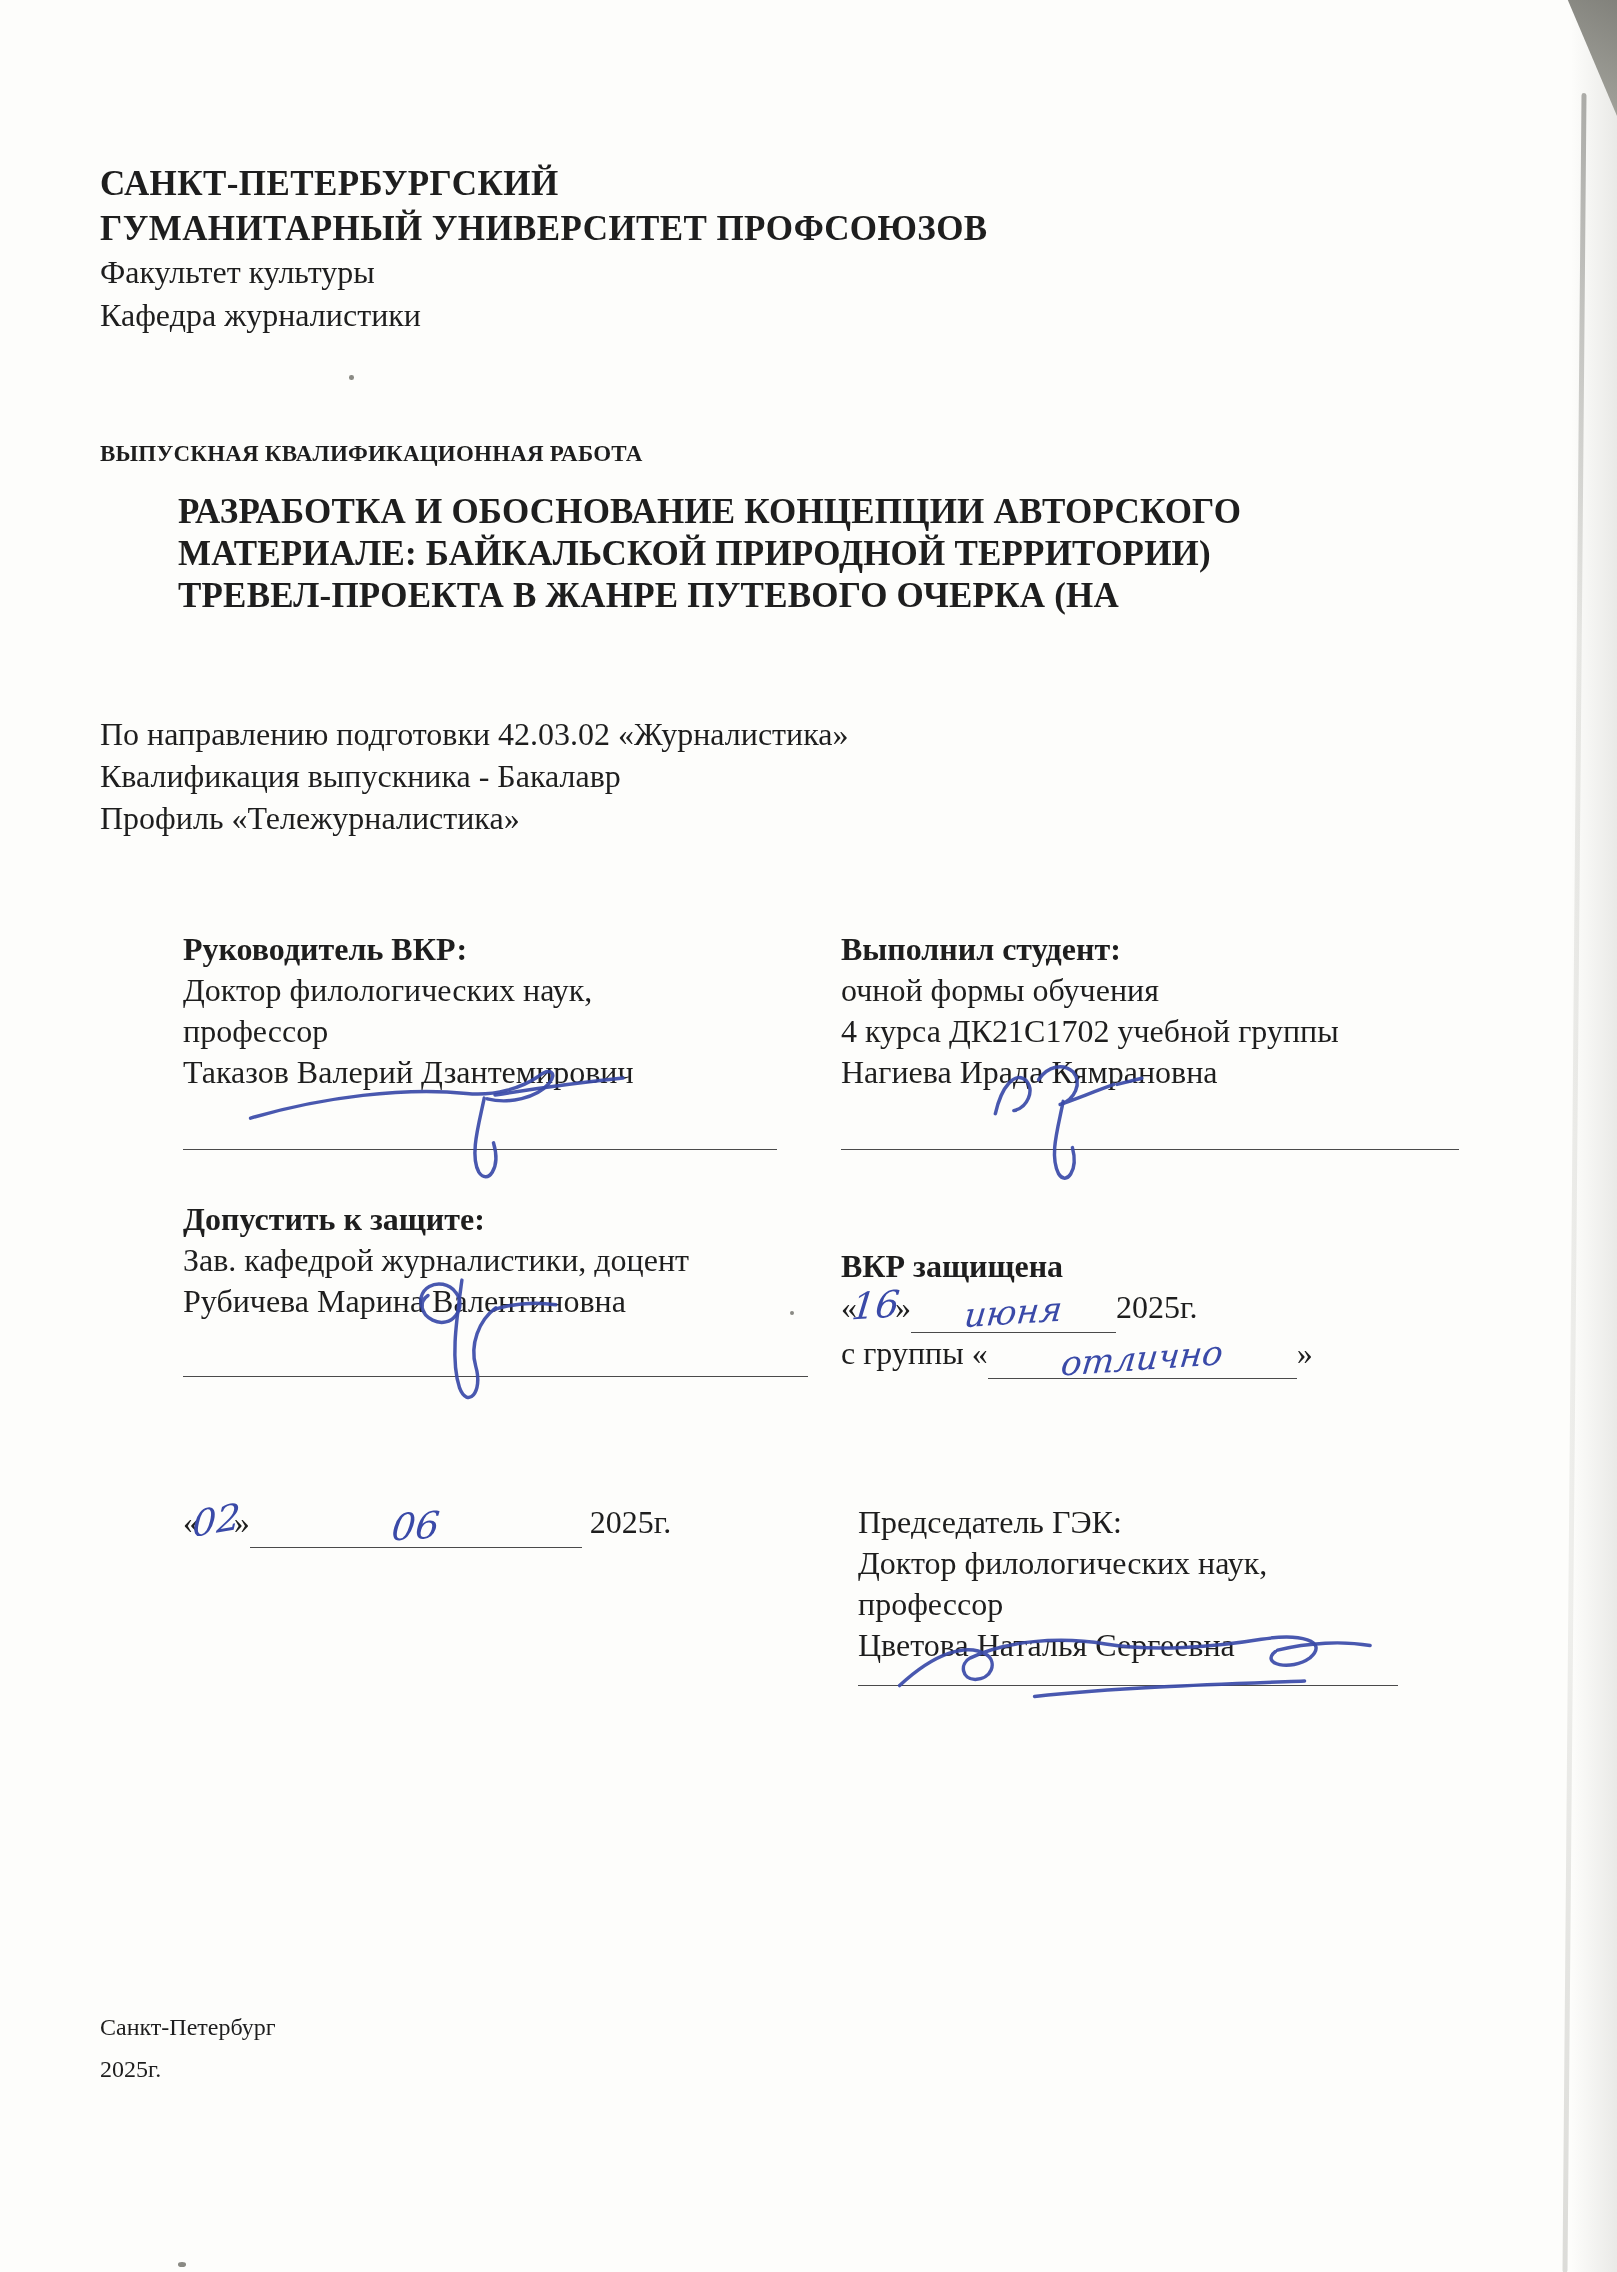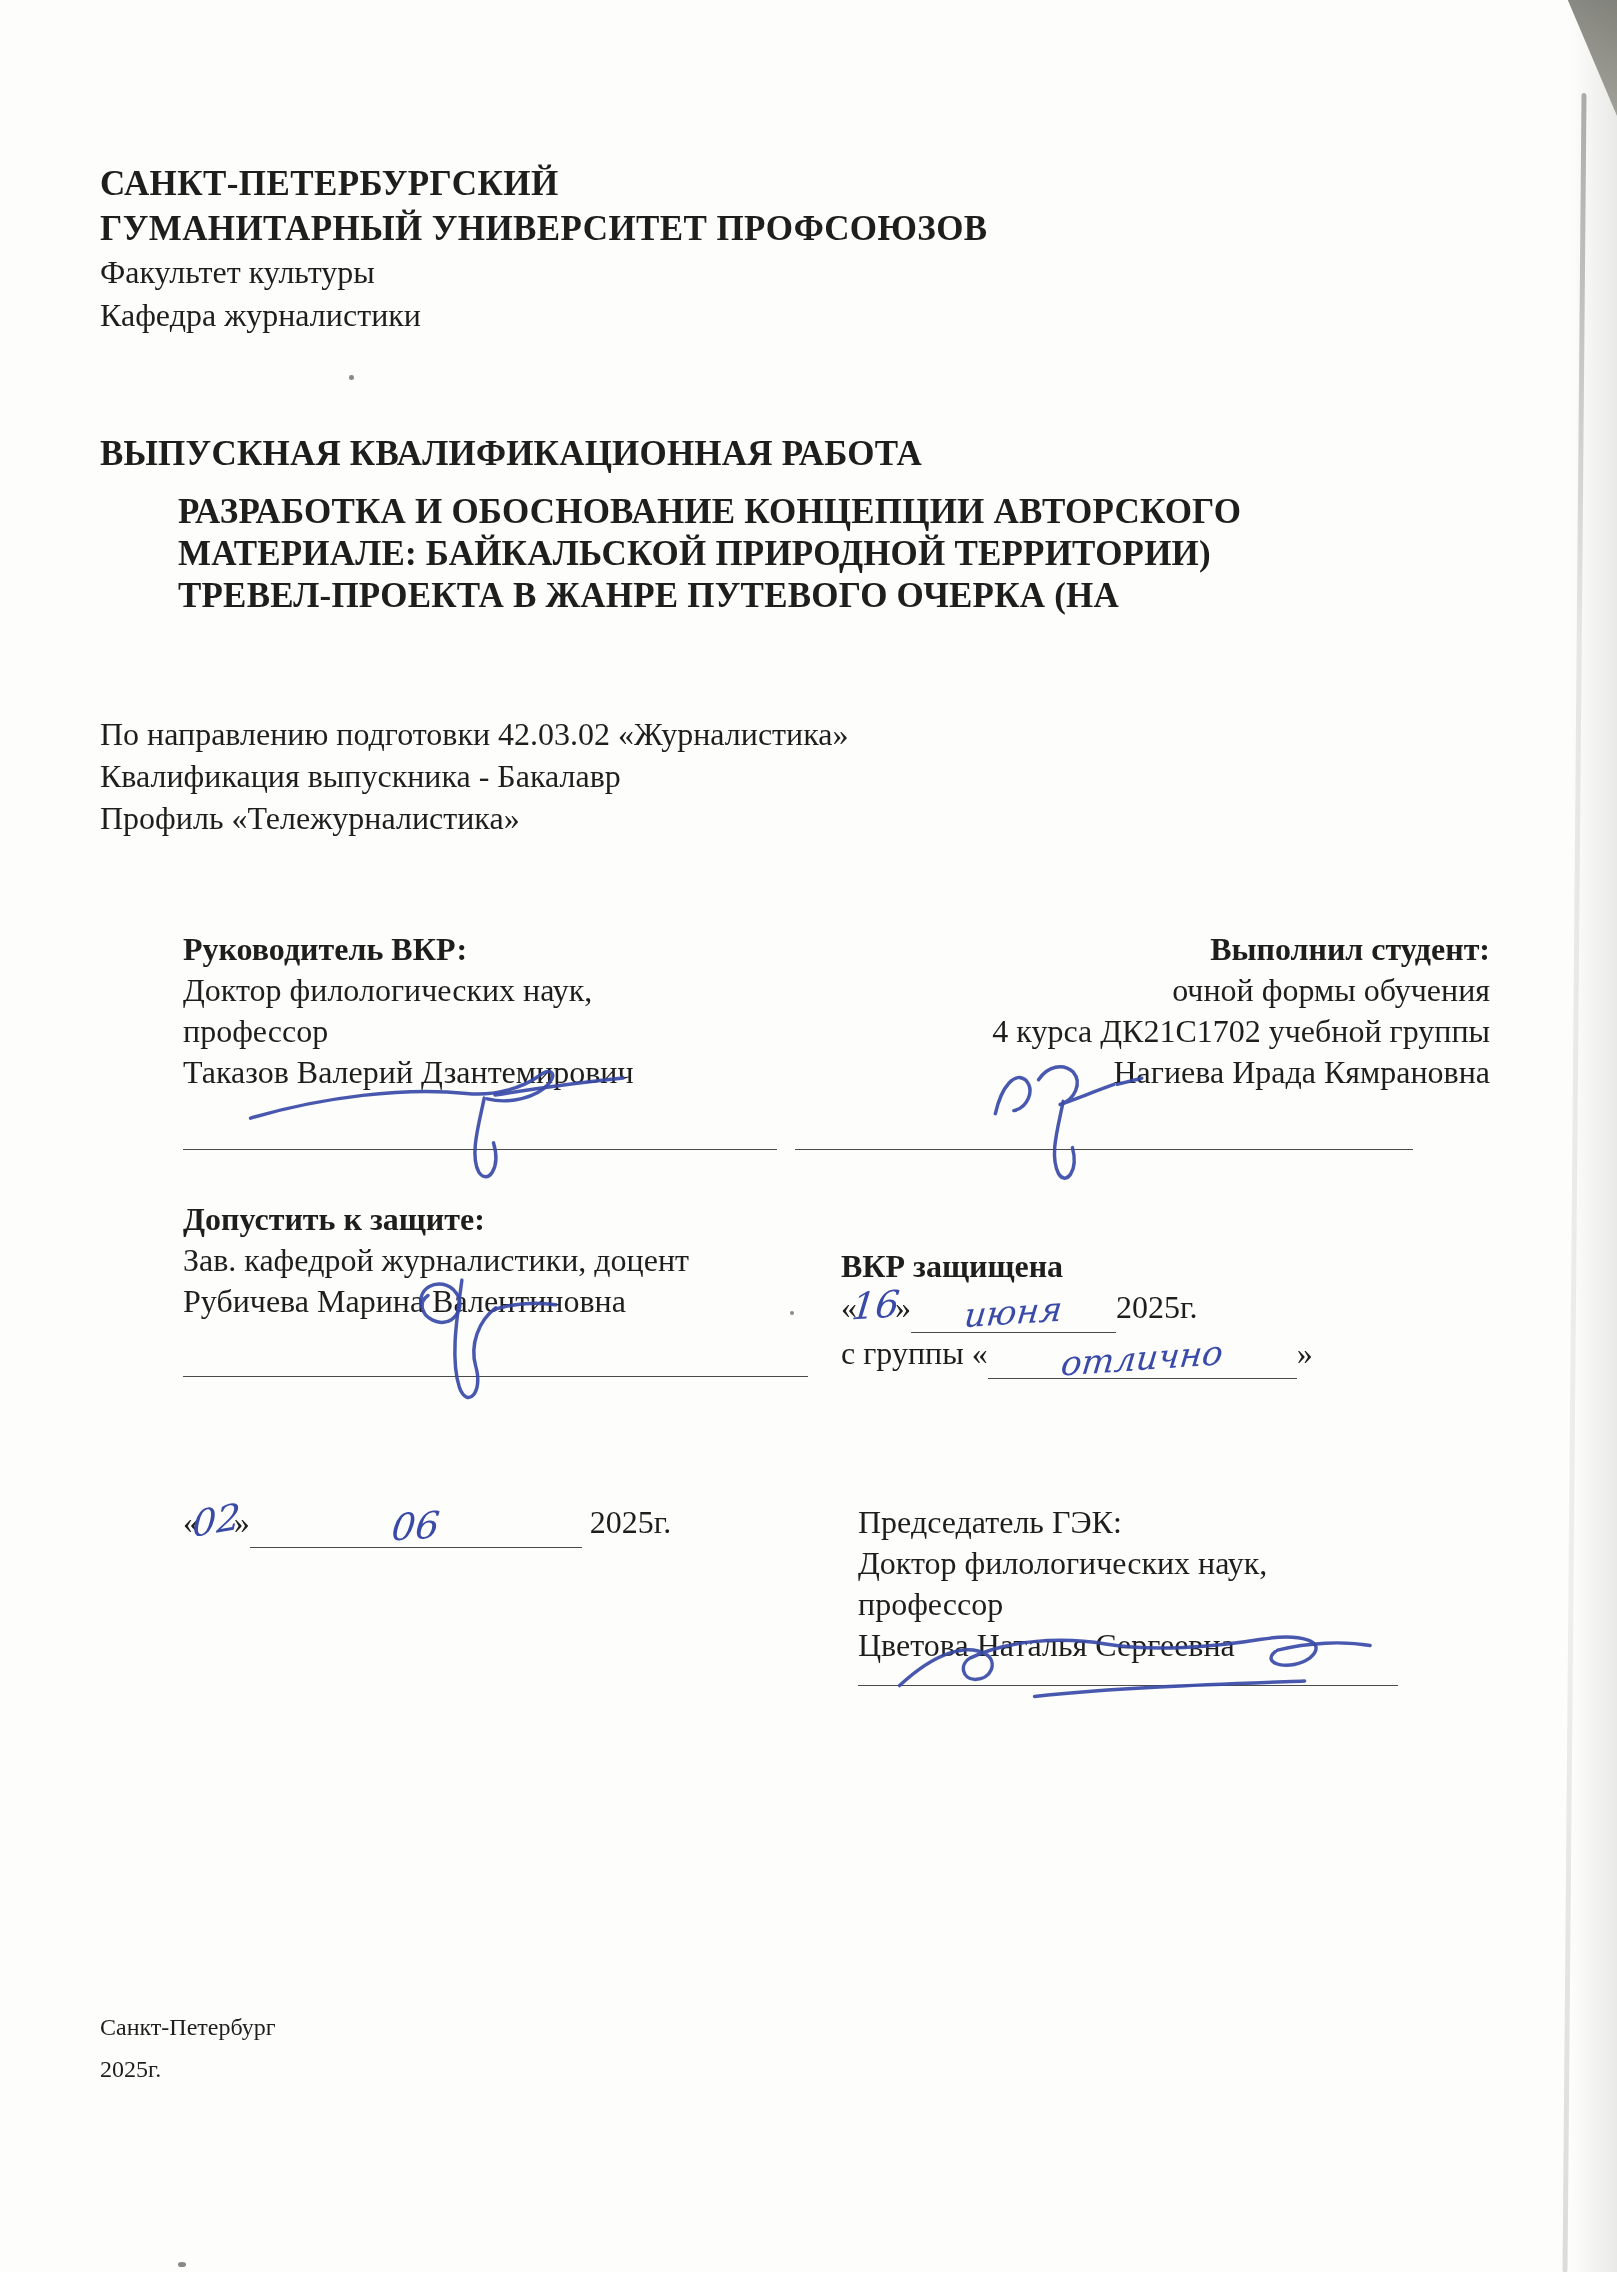--- a/index.html
+++ b/index.html
@@ -11,21 +11,21 @@
     background-color:#fdfdfb;
     font-family:"Liberation Serif","DejaVu Serif",serif;
     color:#1e1e1e;
     overflow:hidden;
   }
   .abs { position:absolute; }
   .center { text-align:left; }
   .bold { font-weight:bold; }
   .h1 { font-size:35px; font-weight:bold; line-height:45px; letter-spacing:0.4px; }
   .h2 { font-size:32px; line-height:43px; }
-  .work-type { font-size:35px; font-weight:bold; line-height:43px; letter-spacing:0.2px; }
+  .work-type { font-size:23px; font-weight:bold; line-height:43px; letter-spacing:0.2px; }
   .title-line { font-size:35px; font-weight:bold; line-height:42px; letter-spacing:0.2px; }
   .prog { font-size:32px; line-height:42px; }
   .body-text { font-size:32px; line-height:41px; }
   .ft { font-size:24px; line-height:42px; }
   .sig-line { border-bottom:1.5px solid #4a4a4a; height:0; }
   .uline {
     display:inline-block;
     border-bottom:1.5px solid #4a4a4a;
     text-align:center;
     vertical-align:-6.2px;
@@ -91,21 +91,21 @@
   </div>
 
   <div class="abs body-text" style="top:929px; left:183px; width:641px;">
     <div class="bold">Руководитель ВКР:</div>
     <div>Доктор филологических наук,</div>
     <div>профессор</div>
     <div>Таказов Валерий Дзантемирович</div>
     <div class="sig-line" style="width:594px; margin-top:56px;"></div>
   </div>
 
-  <div class="abs body-text" style="top:929px; left:795px; width:695px;text-align:right;">
+  <div class="abs body-text" style="top:929px; left:841px; width:695px;">
     <div class="bold">Выполнил студент:</div>
     <div>очной формы обучения</div>
     <div>4 курса ДК21С1702 учебной группы</div>
     <div>Нагиева Ирада Кямрановна</div>
     <div class="sig-line" style="width:618px; margin-top:56px;"></div>
   </div>
 
   <div class="abs body-text" style="top:1199px; left:183px; width:695px;">
     <div class="bold">Допустить к защите:</div>
     <div>Зав. кафедрой журналистики, доцент</div>

